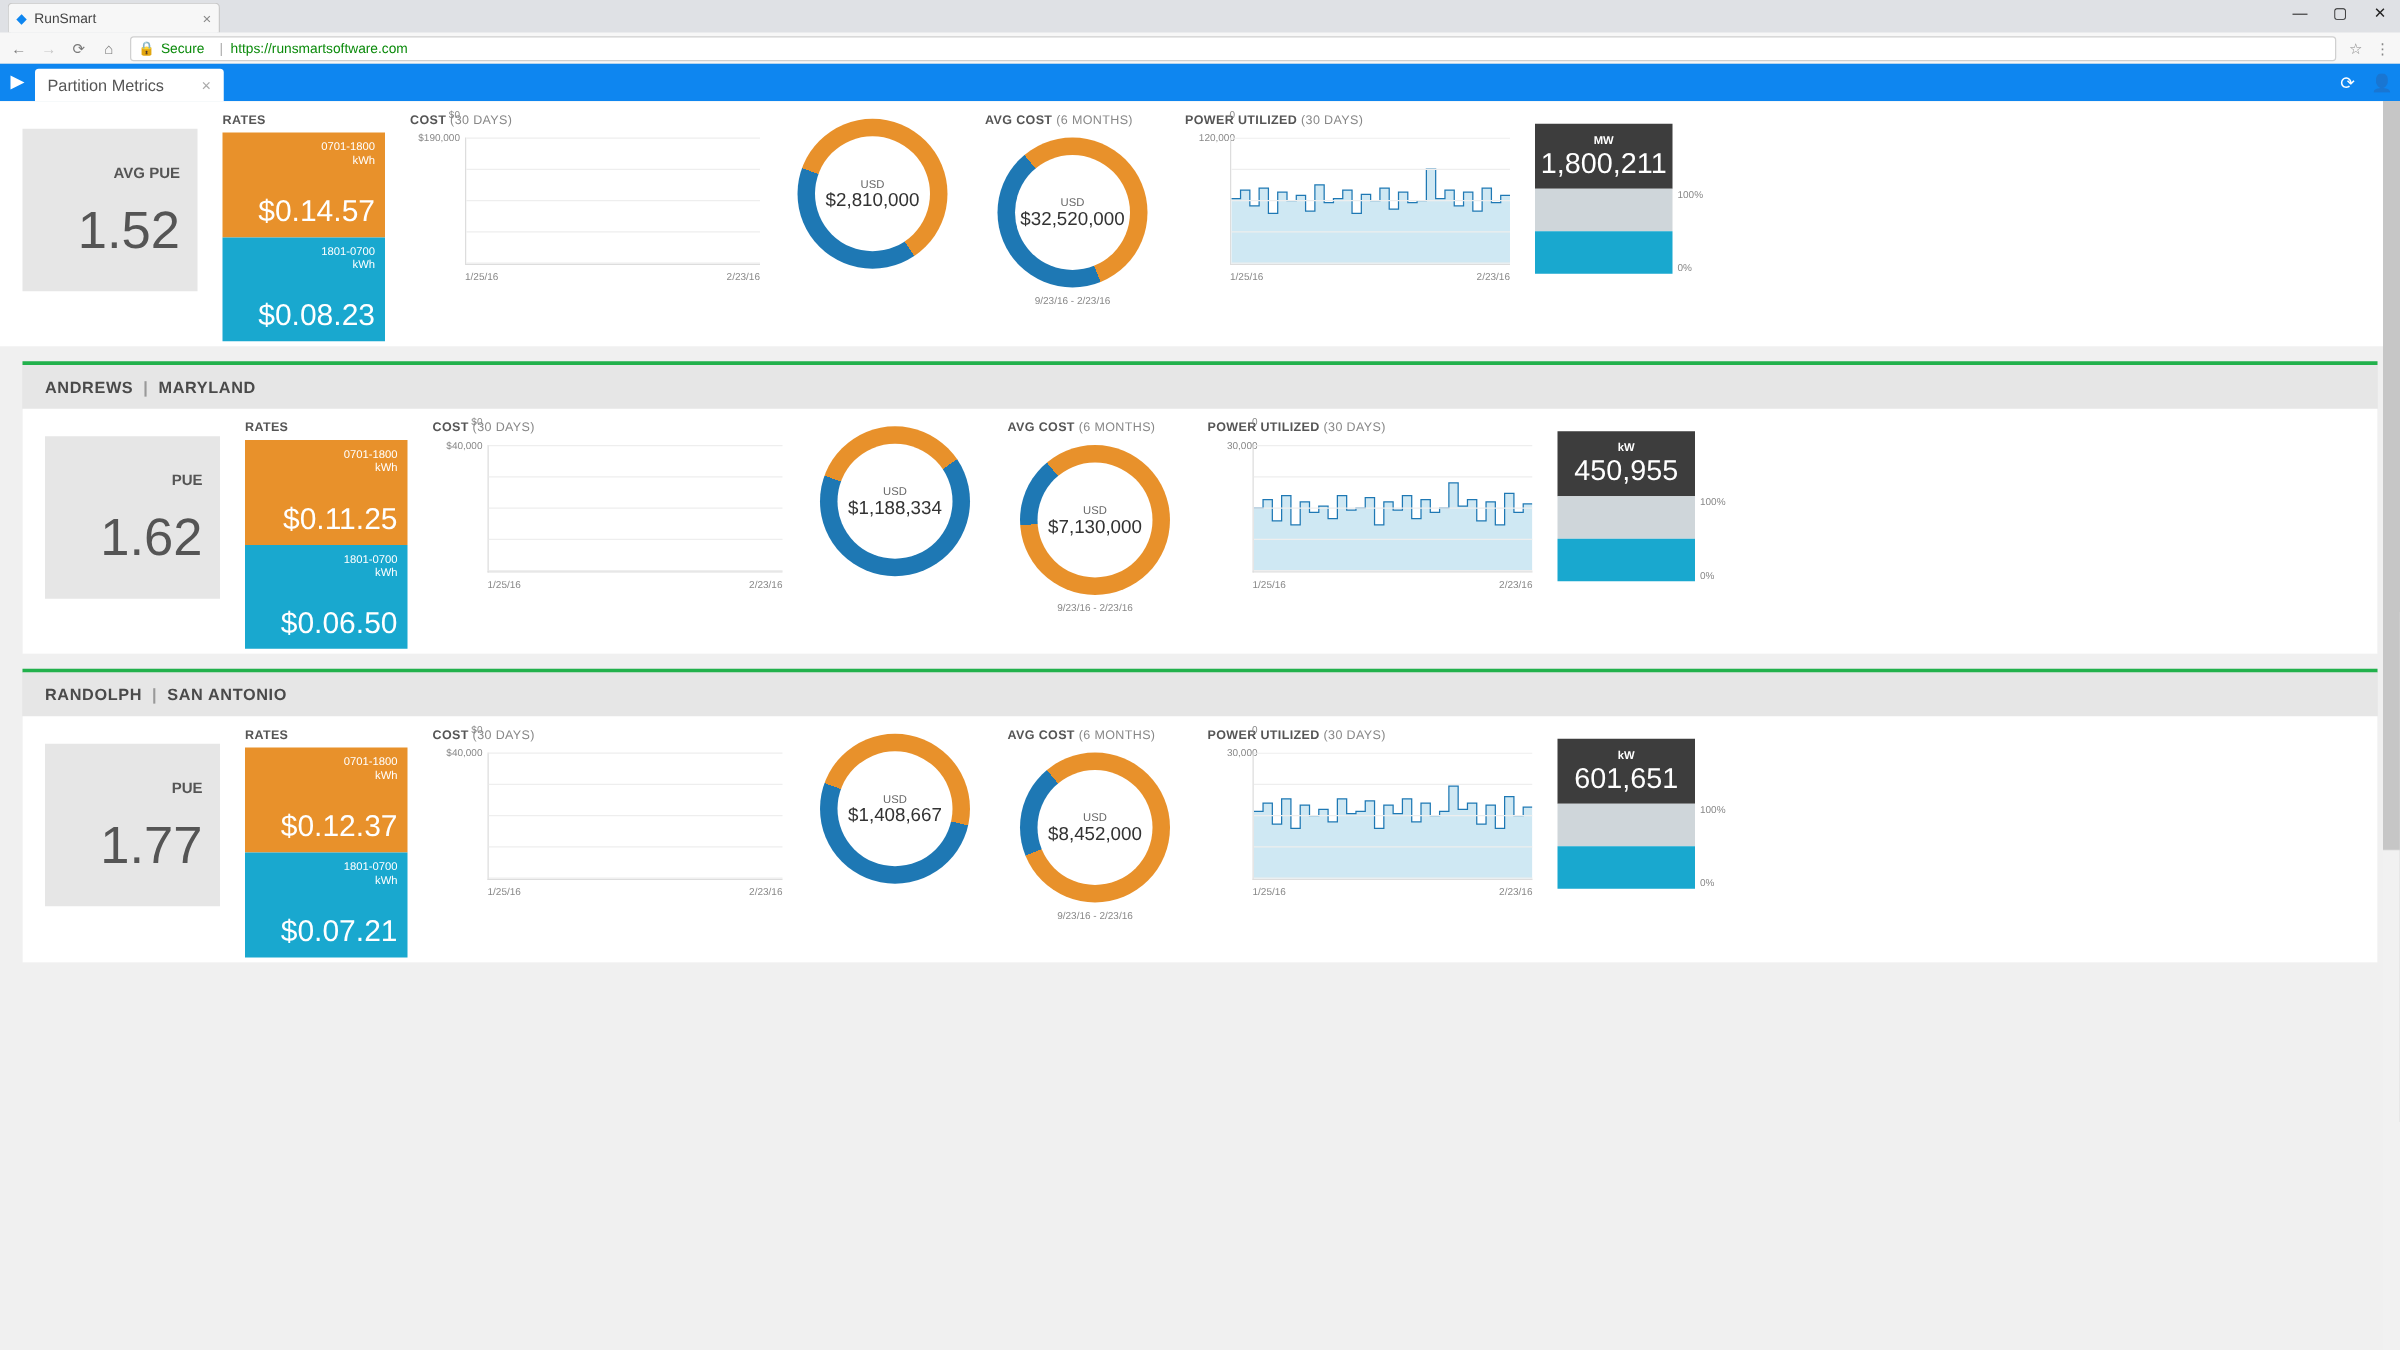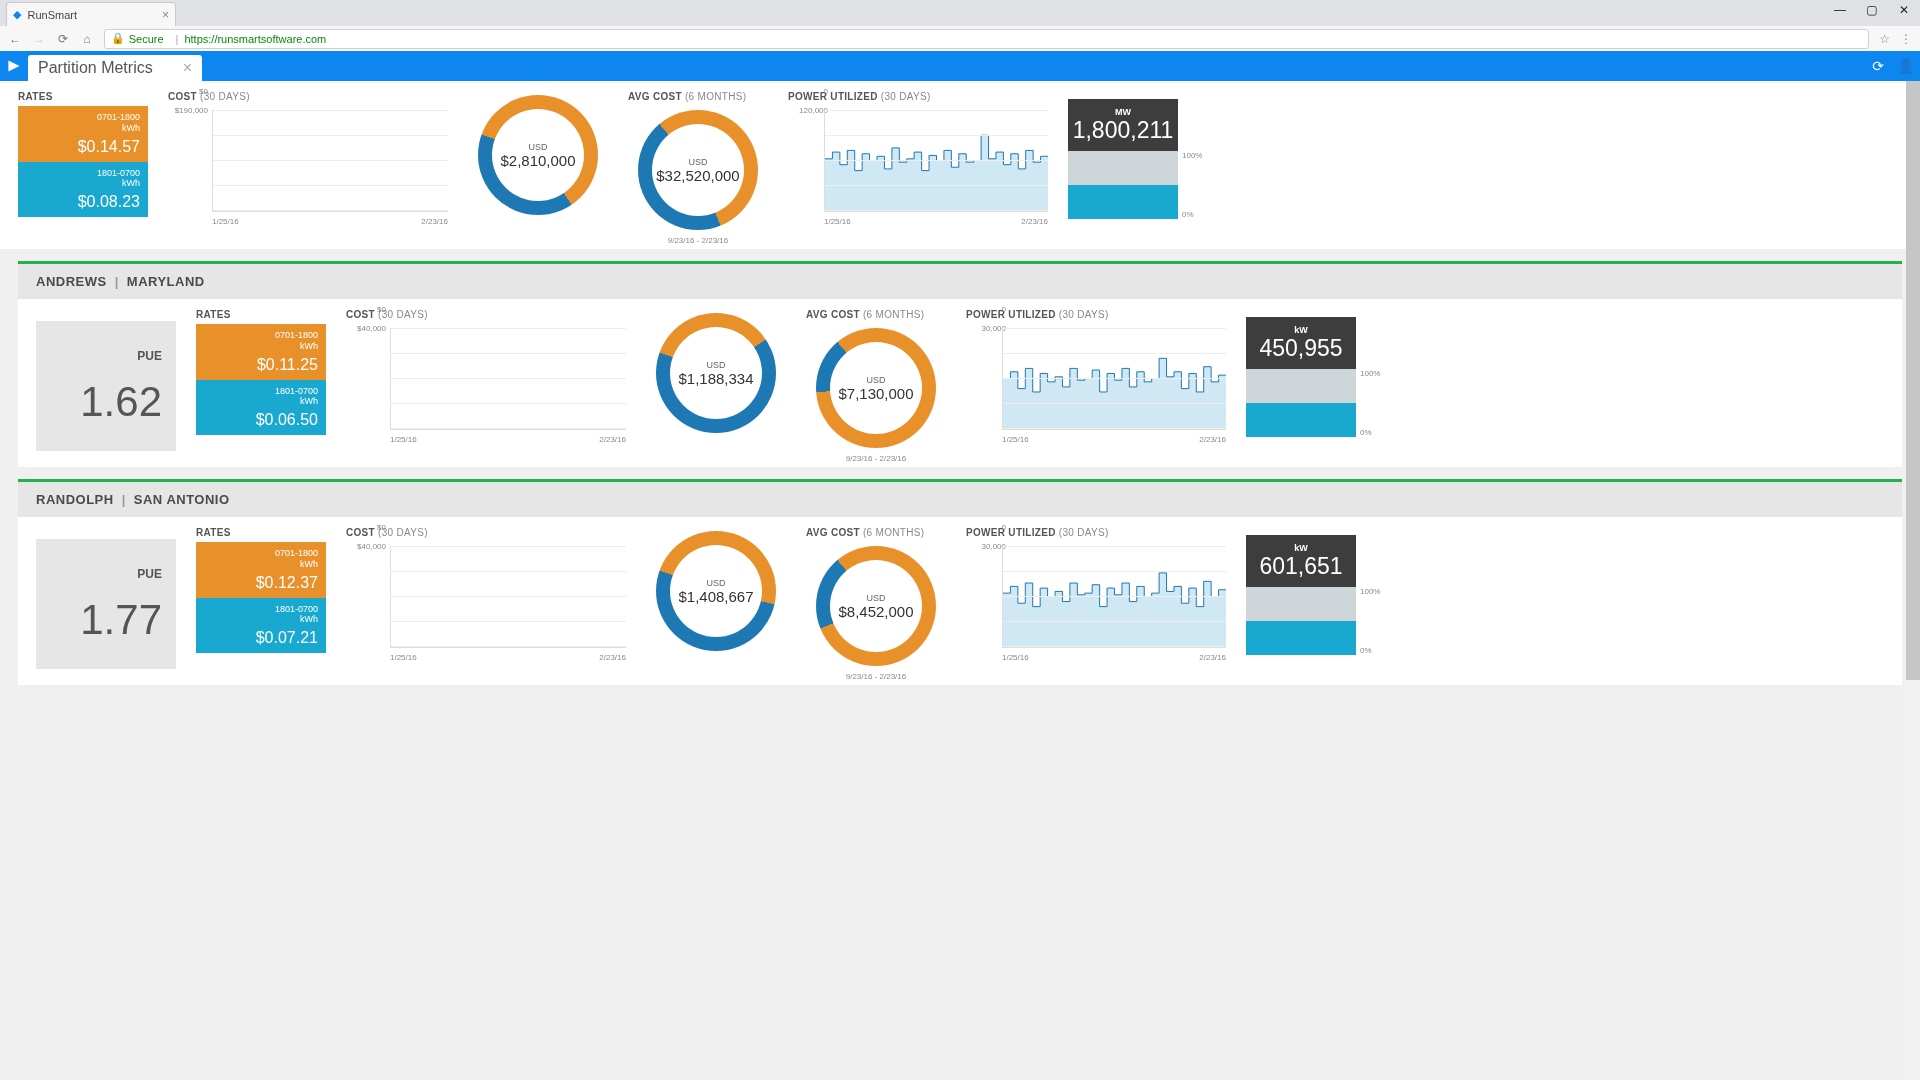--- a/index.html
+++ b/index.html
@@ -26,21 +26,21 @@
   .addr-bar{height:25px;background:#f7f7f7;display:flex;align-items:center;padding:0 8px;gap:10px;font-size:12px;color:#555}
   .addr-bar .nav-icn{width:14px;text-align:center;color:#7a7a7a}
   .omnibox{flex:1;height:20px;border:1px solid #d0d0d0;border-radius:3px;display:flex;align-items:center;padding:0 6px;background:#fff;font-size:11px;color:#333}
   .omnibox .secure{color:#0a8a0a;margin-right:6px;font-size:11px}
   .omnibox .host{color:#0a8a0a}
   .omnibox .sep{color:#aaa;margin:0 6px}
   .chrome-right{display:flex;gap:10px;color:#888}
   
   .app-bar{height:30px;background:var(--header);display:flex;align-items:center;color:#fff}
   .app-logo{width:28px;height:30px;display:flex;align-items:center;justify-content:center}
-  .app-tab{height:26px;margin-top:4px;background:#fff;color:#555;font-size:16px;display:flex;align-items:center;padding:0 10px;border-top-left-radius:3px;border-top-right-radius:3px;gap:30px}
+  .app-tab{height:26px;margin-top:4px;background:#fff;color:#555;font-size:13px;display:flex;align-items:center;padding:0 10px;border-top-left-radius:3px;border-top-right-radius:3px;gap:30px}
   .app-tab .close{color:#aaa}
   .app-bar .sp{flex:1}
   .app-bar .hicn{width:28px;text-align:center;font-size:14px}
   
   .page{height:calc(100vh - 81px);overflow:auto;background:var(--site)}
   .section-title{padding:10px 18px;font-size:13px;font-weight:600;letter-spacing:.5px;color:#4a4a4a;background:var(--site)}
   .section-title .sep{color:#999;margin:0 8px}
   .panel{background:#fff;padding:10px 18px 4px}
   .sub-panel{margin:12px 18px 0;border-top:3px solid var(--green);background:var(--ltgray)}
   .sub-panel .section-title{background:var(--ltgray)}
@@ -52,21 +52,21 @@
   
   .pue{width:140px;height:130px;background:var(--ltgray);display:flex;flex-direction:column;align-items:flex-end;justify-content:center;padding:10px 14px;margin-top:12px}
   .pue .t{font-size:12px;color:#555;font-weight:600}
   .pue .v{font-size:42px;color:#555;font-weight:300;line-height:1;margin-top:18px}
   
   .rates{width:130px}
   .rate-box{color:#fff;text-align:right;padding:6px 8px}
   .rate-box.o{background:var(--orange)}
   .rate-box.b{background:var(--teal)}
   .rate-box .period,.rate-box .unit{font-size:9px;line-height:1.2}
-  .rate-box .val{font-size:16px;font-weight:300;margin-top:4px}
+  .rate-box .val{font-size:24px;font-weight:300;margin-top:22px}
   
   .cost{width:280px}
   .chart{position:relative;height:120px}
   .yaxis{position:absolute;left:0;top:0;width:42px;font-size:8px;color:var(--tick)}
   .yaxis .yt{position:absolute;left:0;text-align:right;width:40px}
   .plot{position:absolute;left:44px;right:0;top:4px;bottom:14px;border-left:1px solid #ddd;border-bottom:1px solid #ddd}
   .grid{position:absolute;inset:0;display:flex;flex-direction:column;justify-content:space-between}
   .grid div{border-top:1px solid #eee;height:0}
   .bars{position:absolute;inset:0;display:flex;align-items:flex-end;gap:1px;padding:0 1px}
   .bar{flex:1;display:flex;flex-direction:column;justify-content:flex-end}
@@ -143,20 +143,26 @@
   </div>
   <div class="sp"></div>
   <div class="hicn">⟳</div>
   <div class="hicn">👤</div>
 </div>
 
 <div class="page">
   <div id="sections">
       <div class="panel">
         <div class="row">
+          <div>
+            <div class="pue">
+              <div class="t">AVG PUE</div>
+              <div class="v">1.52</div>
+            </div>
+          </div>
           <div class="rates">
             <div class="blk-label">RATES</div>
             <div class="rate-box o">
               <div class="period">0701-1800</div>
               <div class="unit">kWh</div>
               <div class="val">$0.14.57</div>
             </div>
             <div class="rate-box b">
               <div class="period">1801-0700</div>
               <div class="unit">kWh</div>

